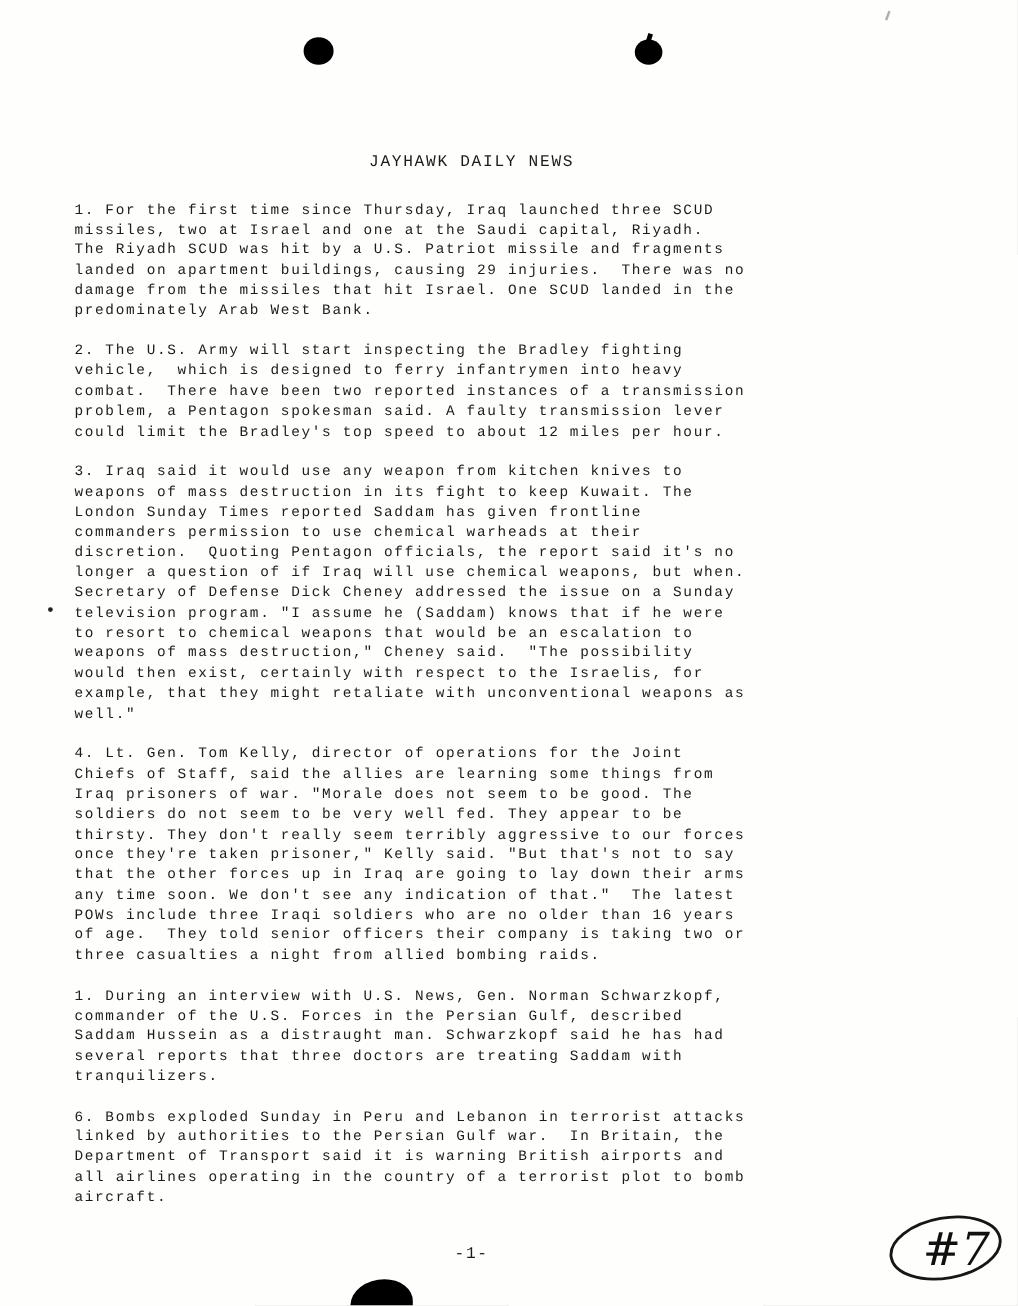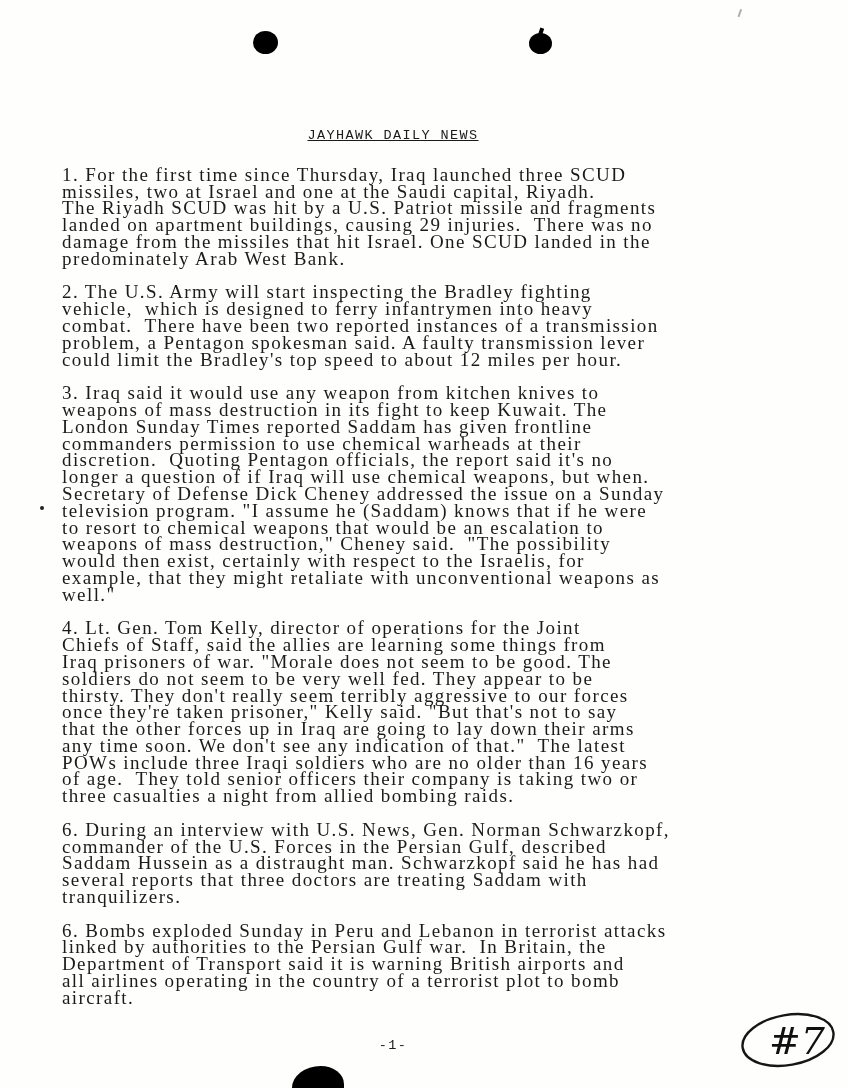--- a/index.html
+++ b/index.html
@@ -10,34 +10,33 @@
     background:#fefefc;
     font-family:"Liberation Mono","DejaVu Sans Mono",monospace;
     color:#1b1b1b;
     overflow:hidden;
     box-sizing:border-box;
   }
   .text-col {
     position:absolute;
     left:62px; top:128px; width:662px;
   }
-  .title-block { text-align:center; margin-bottom:22px;text-decoration:underline; }
+  .title-block { text-align:center; margin-bottom:22px; }
   .doc-title, .doc-date {
     font-size:13.5px;
     letter-spacing:1.4px;
     line-height:16.8px;
     white-space:pre;
   }
   p.news-item {
     margin:0 0 16.8px 0;
-    font-size:19px;
+    font-size:12px;
     letter-spacing:1.4px;
     line-height:16.8px;
     white-space:pre-wrap;
-    font-family:Liberation Serif, serif;
   }
   .page-number {
     position:absolute;
     left:62px; width:662px;
     top:1038px;
     text-align:center;
     font-size:13.5px;
     letter-spacing:1.4px;
   }
   
@@ -134,21 +133,21 @@
 Chiefs of Staff, said the allies are learning some things from
 Iraq prisoners of war. "Morale does not seem to be good. The
 soldiers do not seem to be very well fed. They appear to be
 thirsty. They don't really seem terribly aggressive to our forces
 once they're taken prisoner," Kelly said. "But that's not to say
 that the other forces up in Iraq are going to lay down their arms
 any time soon. We don't see any indication of that."  The latest
 POWs include three Iraqi soldiers who are no older than 16 years
 of age.  They told senior officers their company is taking two or
 three casualties a night from allied bombing raids.</p>
-    <p class="news-item">6. During an interview with U.S. News, Gen. Norman Schwarzkopf,
+    <p class="news-item">1. During an interview with U.S. News, Gen. Norman Schwarzkopf,
 commander of the U.S. Forces in the Persian Gulf, described
 Saddam Hussein as a distraught man. Schwarzkopf said he has had
 several reports that three doctors are treating Saddam with
 tranquilizers.</p>
     <p class="news-item">6. Bombs exploded Sunday in Peru and Lebanon in terrorist attacks
 linked by authorities to the Persian Gulf war.  In Britain, the
 Department of Transport said it is warning British airports and
 all airlines operating in the country of a terrorist plot to bomb
 aircraft.</p>
   </div>

